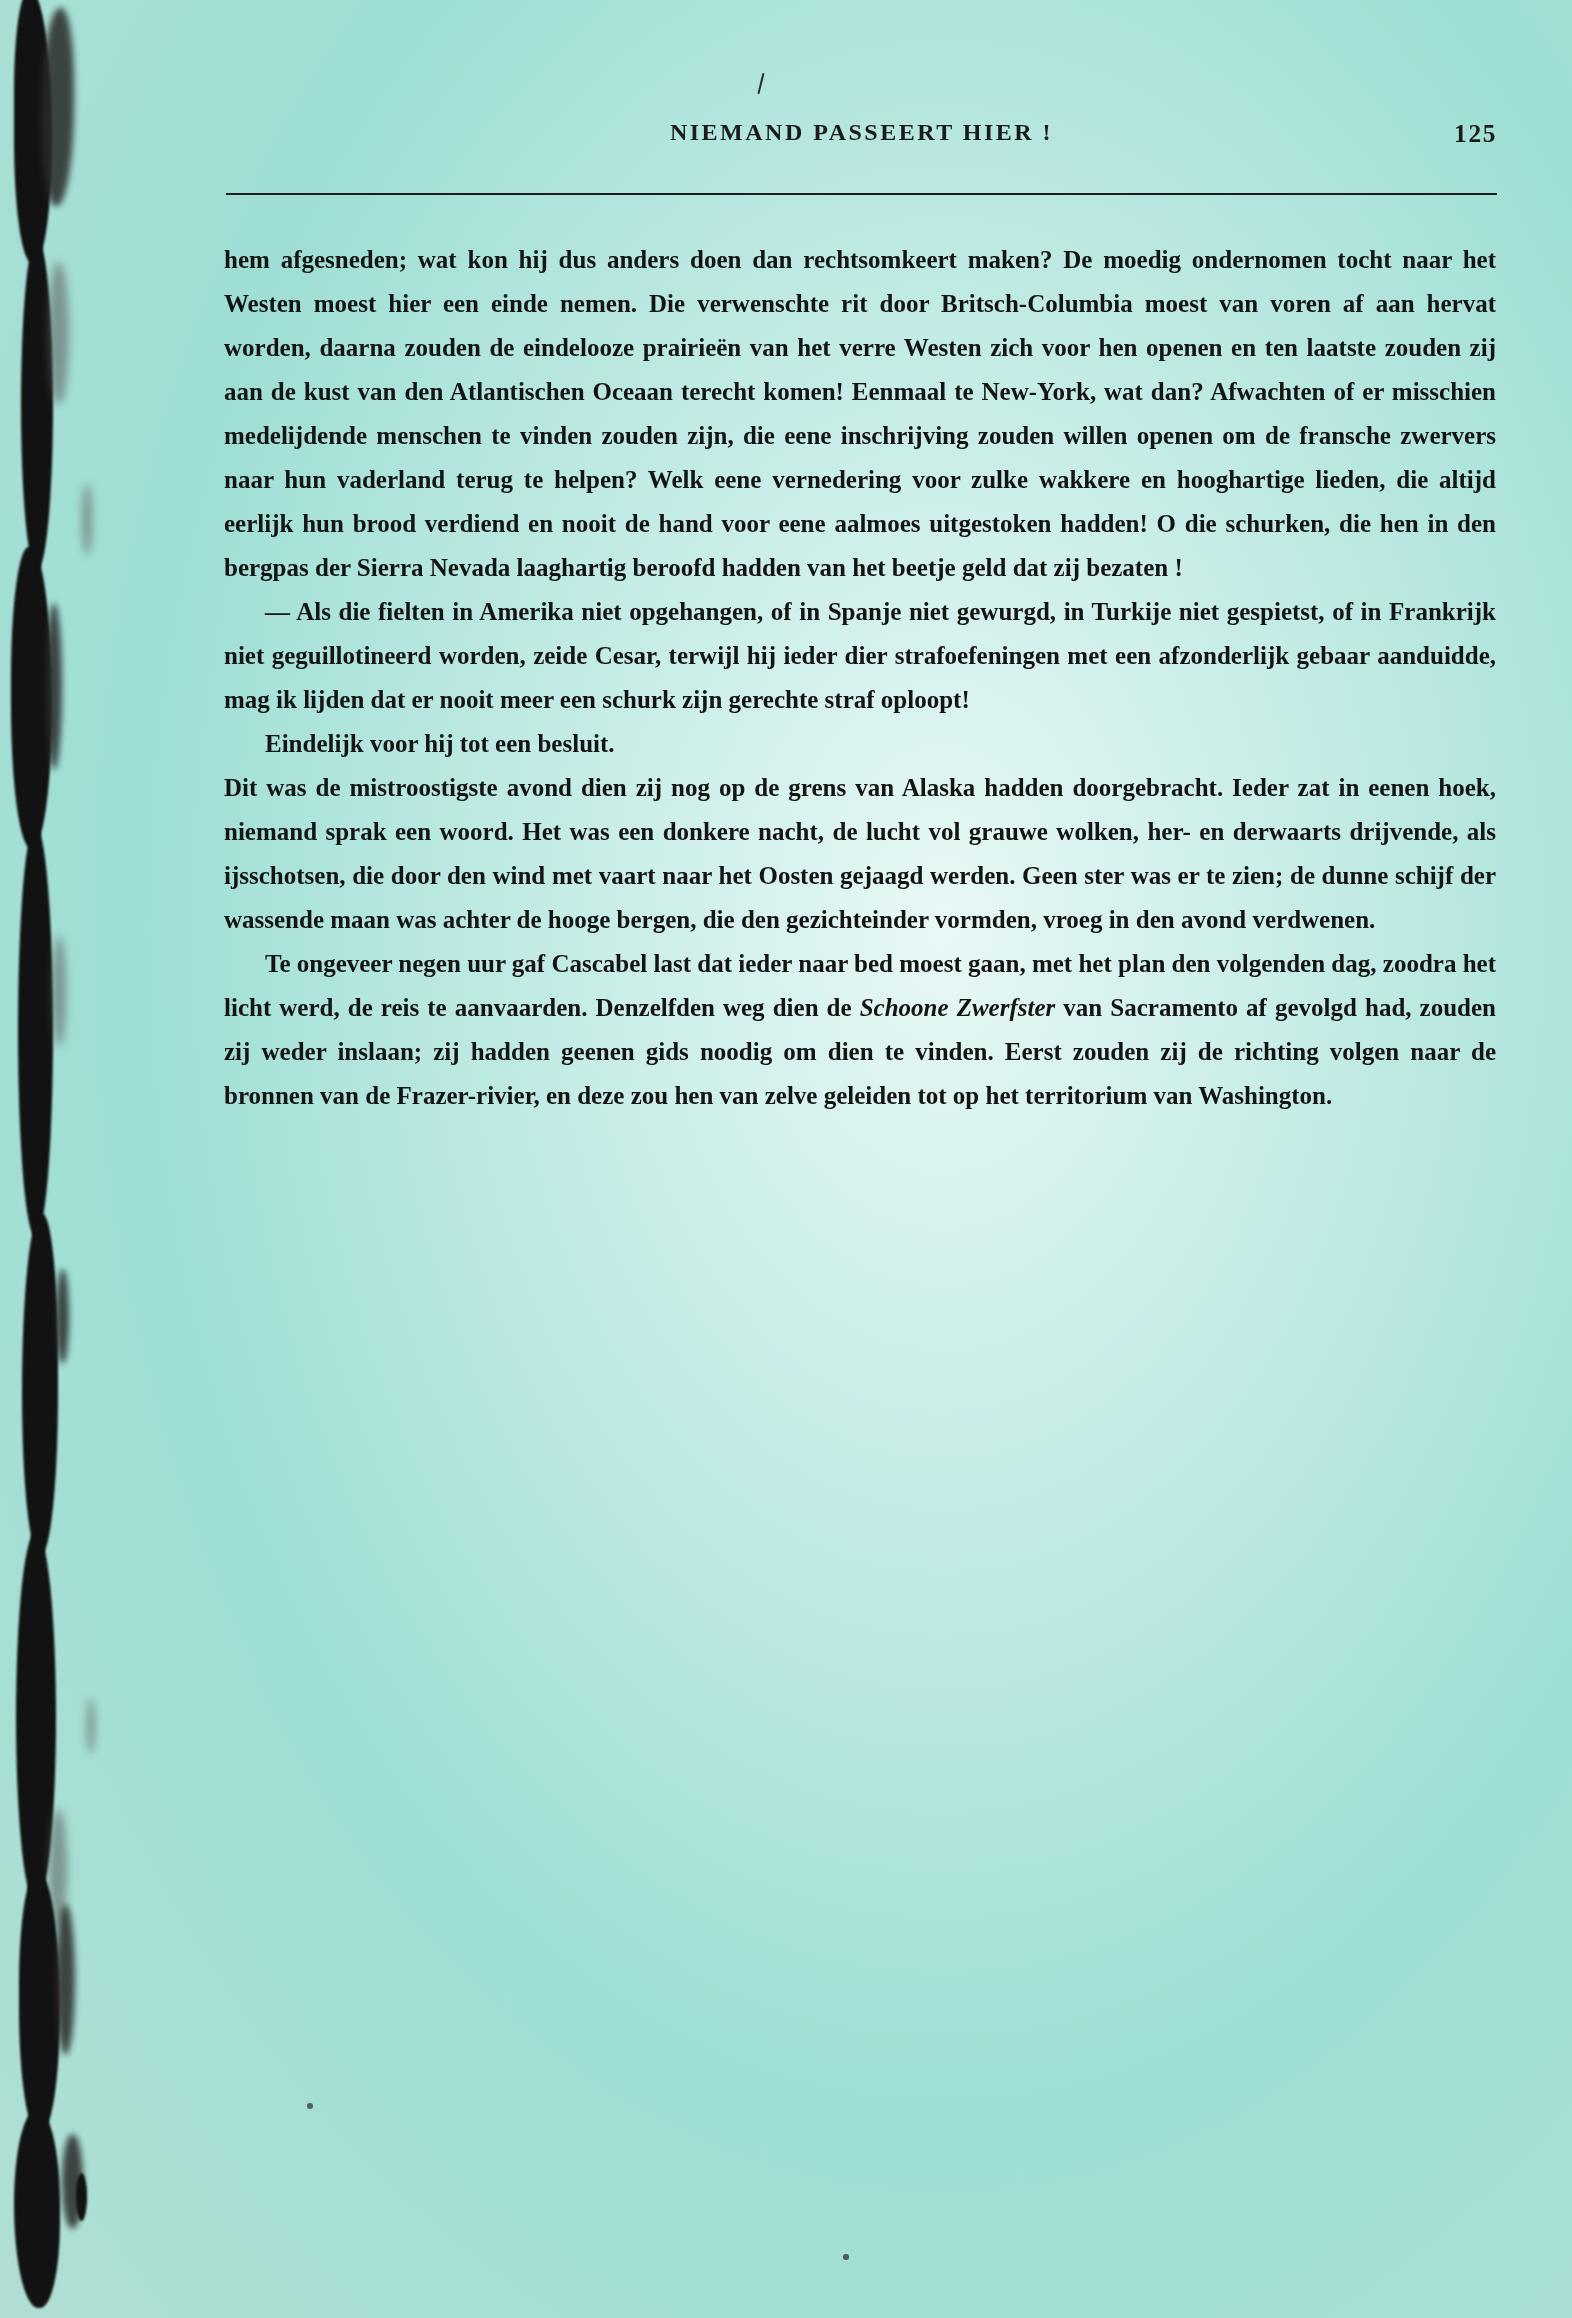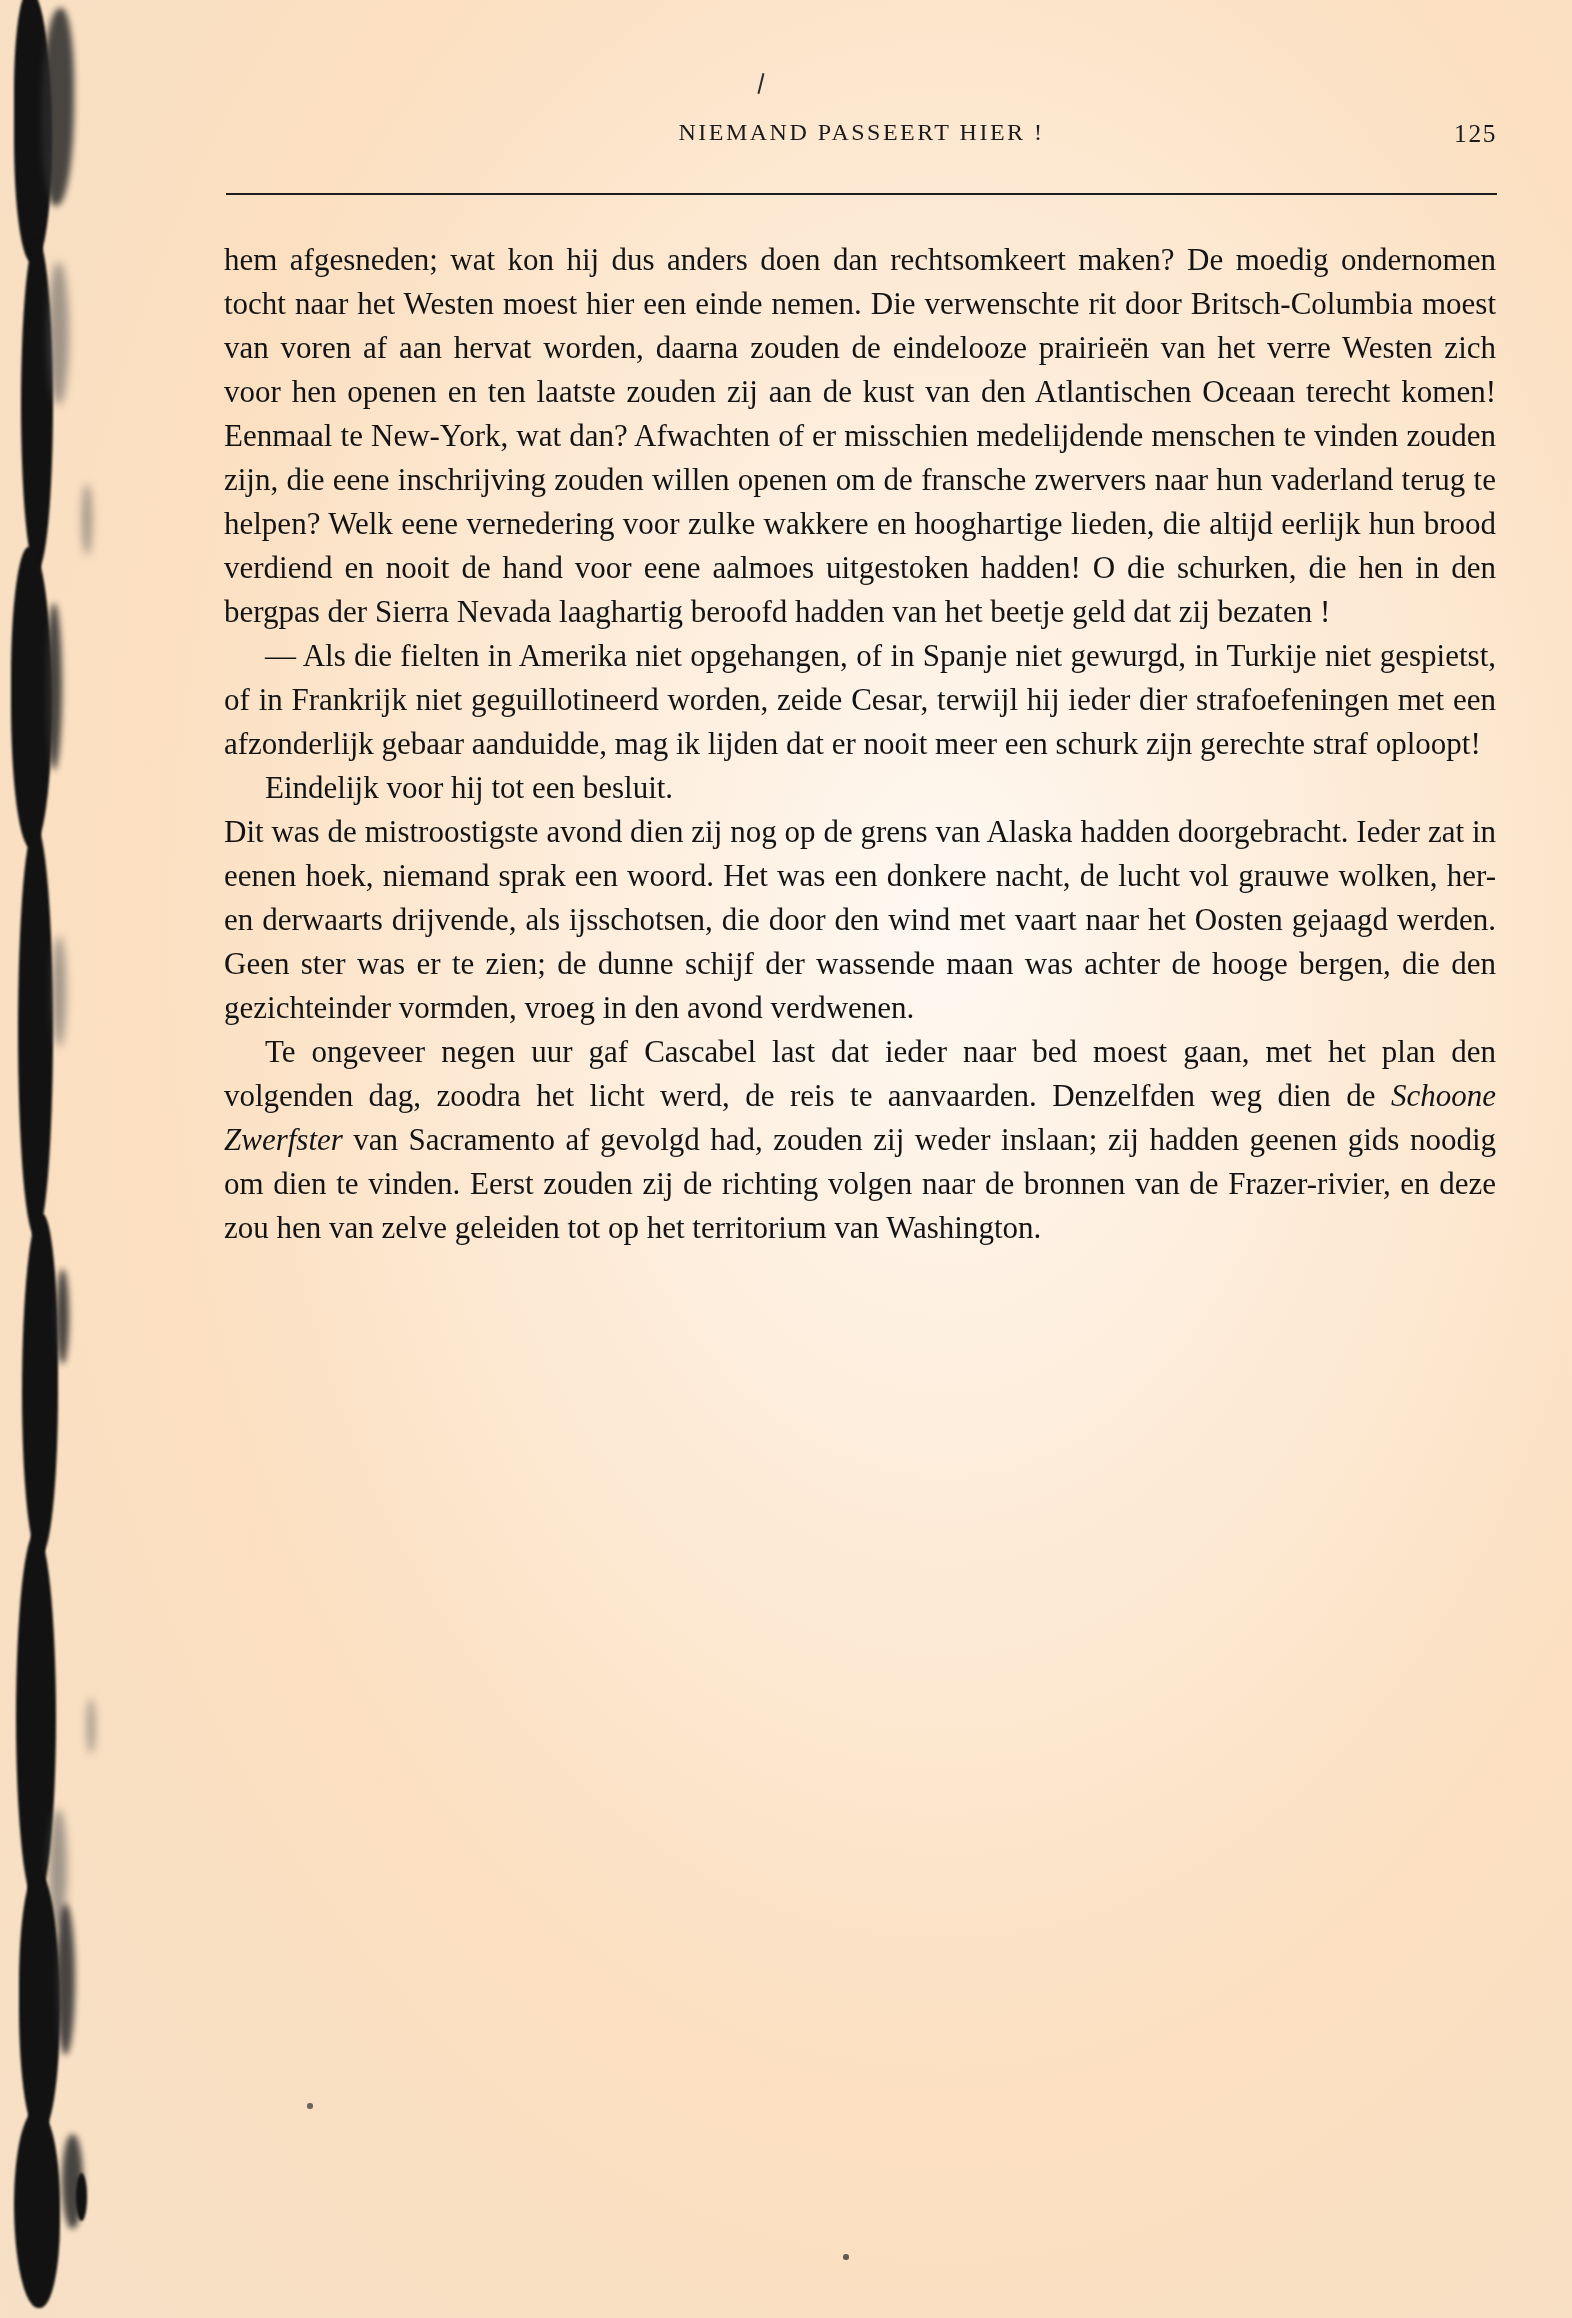--- a/index.html
+++ b/index.html
@@ -12,21 +12,22 @@
     height: 2319px;
     position: relative;
     font-family: "Liberation Serif", serif;
     overflow: hidden;
   }
 
   
   .page {
     position: absolute;
     inset: 0;
-    background: #fdba74;
+    background: #14b8a6;
+    font-weight: bold;
   }
   .paper-tone {
     position: absolute;
     inset: 0;
     background:
       radial-gradient(ellipse at 60% 40%, rgba(255,255,255,0.9) 0%, rgba(250,248,243,0.6) 60%, rgba(243,240,232,0.7) 100%);
     pointer-events: none;
   }
 
   
@@ -88,21 +89,21 @@
     height: 2.4px;
     background: #1d1d1d;
   }
 
   
   .textblock {
     position: absolute;
     left: 224px;
     top: 238px;
     width: 1272px;
-    font-size: 31px;
+    font-size: 25px;
     line-height: 44px;
     color: #141414;
     text-align: justify;
     text-justify: inter-word;
   }
   .textblock p {
     margin: 0;
   }
   .textblock p.ind {
     text-indent: 41px;

